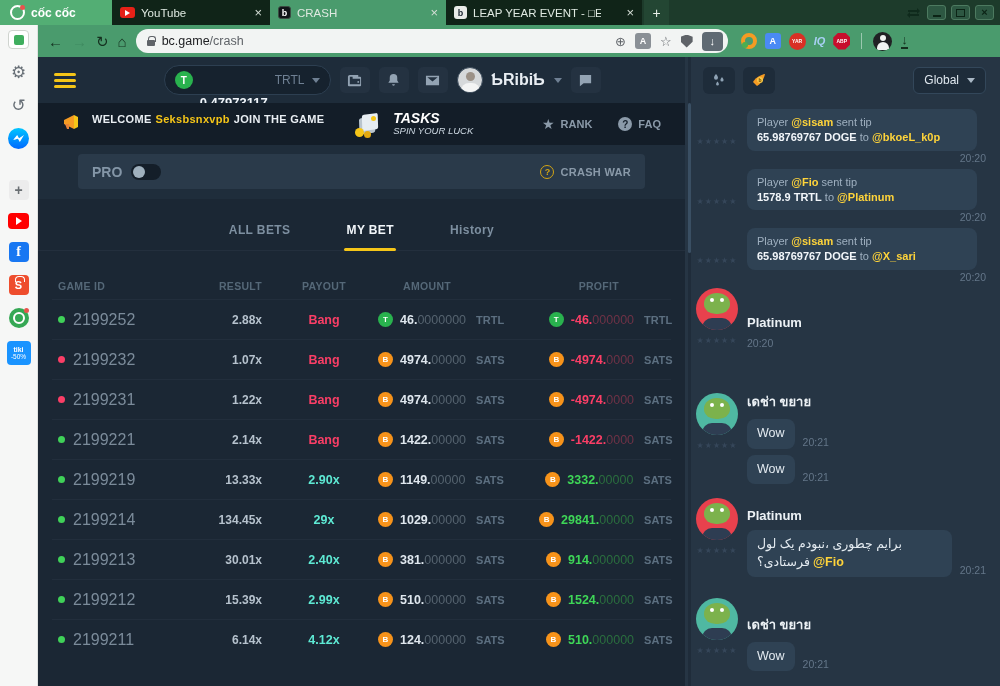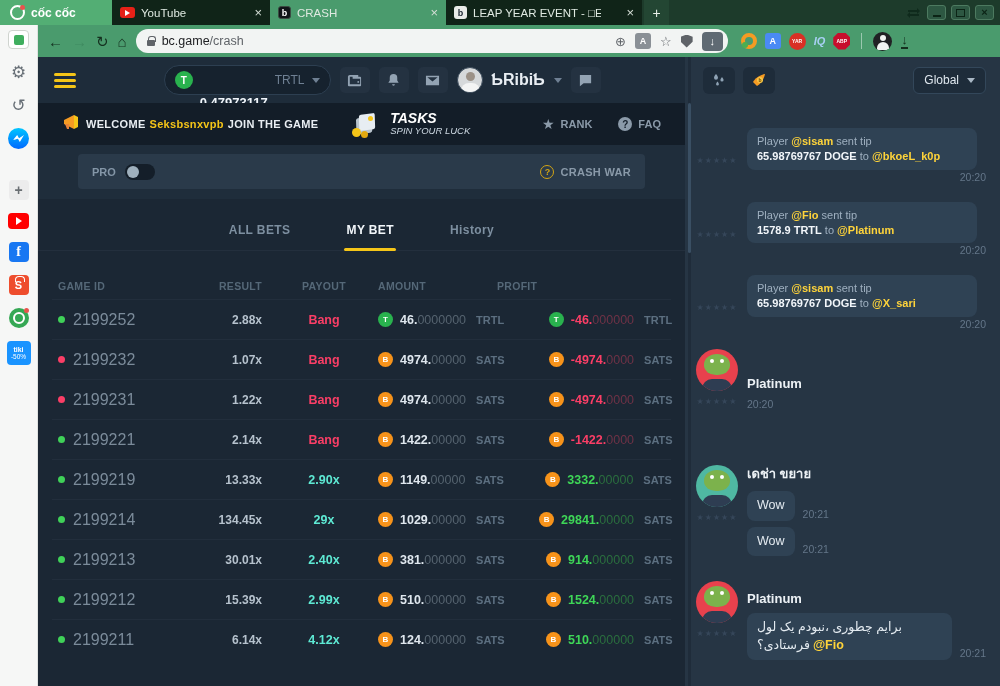--- a/index.html
+++ b/index.html
@@ -104,39 +104,39 @@
 .caret{ width:0; height:0; border-left:4px solid transparent; border-right:4px solid transparent; border-top:5px solid #6f8093; }
 .gbtn{ width:30px; height:26px; background:#243241; border-radius:5px; display:flex; align-items:center; justify-content:center; }
 .gbtn svg{ width:15px; height:15px; fill:#93a3b3; }
 .user-ava{ width:26px; height:26px; border-radius:50%; background:#d6d9db; position:relative; overflow:hidden; border:1px solid #3a4a5a; }
 .user-ava::before{ content:""; position:absolute; top:4px; left:8px; width:9px; height:9px; border-radius:50%; background:#9b9187; }
 .user-ava::after{ content:""; position:absolute; bottom:-2px; left:3px; width:19px; height:11px; border-radius:8px 8px 0 0; background:#f3f4f4; }
 .uname-h{ color:#e9eef3; font-size:16px; font-weight:bold; }
 
 
 .banner{ height:42px; background:#131d28; display:flex; align-items:center; padding:0 24px; flex:0 0 42px; }
-.bn-left{ display:flex; align-items:center; gap:4px; }
+.bn-left{ display:flex; gap:10px; }
 .mega svg{ width:20px; height:18px; }
 .bn-txt{ font-size:11px; font-weight:bold; color:#e9eef3; letter-spacing:.3px; }
 .bn-name{ color:#f5c518; margin:0 4px; }
 .bn-center{ margin:0 auto; display:flex; align-items:center; gap:10px; transform:translateX(-20px); }
 .tasks-ico{ width:30px; height:26px; position:relative; }
 .tasks-ico::before{ content:""; position:absolute; left:9px; top:3px; width:16px; height:16px; background:#e7edf2; transform:rotate(-8deg) skewX(-6deg); border-radius:2px; box-shadow:-3px 3px 0 #b9c4cd; }
 .tasks-ico::after{ content:""; position:absolute; left:2px; bottom:0; width:9px; height:9px; border-radius:50%; background:#f5c518; box-shadow:8px 2px 0 -1px #e3a90f, 14px -14px 0 -2px #f5c518; }
 .tasks-t1{ color:#fff; font-weight:bold; font-style:italic; font-size:14px; line-height:1.1; }
 .tasks-t2{ color:#cdd8e2; font-style:italic; font-size:9.5px; line-height:1.1; }
 .bn-right{ display:flex; align-items:center; gap:26px; }
 .bn-link{ display:flex; align-items:center; gap:6px; color:#8b9aa9; font-size:11px; font-weight:bold; }
 .star-ico{ color:#8b9aa9; font-size:14px; line-height:1; }
 .q-ico{ width:14px; height:14px; border-radius:50%; background:#8b9aa9; color:#131d28; font-size:10px; font-weight:bold; display:inline-flex; align-items:center; justify-content:center; }
 
 
 .gpanel{ background:#1f2d3b; padding:9px 40px 10px; flex:0 0 auto; }
 .pro-row{ height:35px; background:#2a3a4a; border-radius:4px; display:flex; align-items:center; padding:0 14px; }
-.pro-lbl{ color:#8496a7; font-size:11px; font-weight:bold; margin-right:9px; }
+.pro-lbl{ color:#8496a7; font-size:14px; font-weight:bold; margin-right:9px; }
 .toggle{ width:30px; height:16px; background:#141e29; border-radius:8px; position:relative; }
 .knob{ position:absolute; left:2px; top:2px; width:12px; height:12px; border-radius:50%; background:#9fb0bd; }
 .cw{ margin-left:auto; display:flex; align-items:center; gap:6px; }
 .qy{ width:14px; height:14px; border-radius:50%; border:1.5px solid #d3a514; color:#d3a514; font-size:9px; font-weight:bold; display:inline-flex; align-items:center; justify-content:center; }
 .cw-lbl{ color:#8a9aa9; font-size:11px; font-weight:bold; letter-spacing:.3px; }
 
 
 .btabs{ margin-top:24px; display:flex; justify-content:center; gap:56px; border-bottom:1px solid #232f3d; padding-bottom:13px; flex:0 0 auto; }
 .btab{ font-size:12px; font-weight:bold; color:#7d8fa0; letter-spacing:.4px; position:relative; }
 .btab.active{ color:#f2f6fa; }
@@ -149,39 +149,39 @@
 .brow{ height:40px; border-top:1px solid #222e3c; }
 .c-id{ display:flex; align-items:center; gap:8px; color:#7b8b9a; font-size:16px; }
 .dot{ width:7px; height:7px; border-radius:50%; }
 .dot-green{ background:#3fd158; } .dot-red{ background:#fb3e66; }
 .c-res{ text-align:right; padding-right:8px; color:#b6c2cd; font-size:12px; font-weight:bold; }
 .h-res{ text-align:right; padding-right:8px; }
 .c-pay{ text-align:center; font-size:12.5px; font-weight:bold; }
 .h-pay{ text-align:center; }
 .pay-bang{ color:#fb3e66; } .pay-win{ color:#5eead4; }
 .c-money{ display:flex; align-items:center; justify-content:flex-end; }
-.h-money{ padding-right:46px; }
+.h-money{ text-align:right; padding-right:46px; }
 .num{ margin-left:7px; font-size:12.5px; }
 .n-int{ font-weight:bold; color:#dfe7ee; }
 .n-dec{ color:#55636f; }
 .neg .n-int{ color:#fb3e66; } .neg .n-dec{ color:#6e3246; }
 .pos .n-int{ color:#3ed657; } .pos .n-dec{ color:#2a6e3e; }
 .curlbl{ width:36px; margin-left:10px; color:#5c6f80; font-size:11px; font-weight:bold; text-align:left; }
 
 
 .chat{ width:315px; flex:0 0 315px; background:#263544; display:flex; flex-direction:column; position:relative; overflow:hidden; }
 .chat::before{ content:""; position:absolute; left:3px; top:0; bottom:0; width:3px; background:#1f2c3a; }
 .chat::after{ content:""; position:absolute; left:3px; top:46px; height:150px; width:3px; background:#3a4f63; border-radius:2px; }
 .chead{ height:46px; display:flex; align-items:center; gap:8px; padding:0 14px 0 18px; flex:0 0 46px; }
 .cbtn{ width:32px; height:27px; background:#1e2c3a; border-radius:6px; display:flex; align-items:center; justify-content:center; }
 .cbtn svg{ width:16px; height:16px; }
 .chan{ margin-left:auto; height:27px; background:#1e2c3a; border:1px solid #33475a; border-radius:6px; display:flex; align-items:center; gap:8px; padding:0 10px; color:#dfe7ee; font-size:12px; }
 .chan .caret{ border-top-color:#aab8c5; }
 .messages{ flex:1; overflow:hidden; padding:6px 14px 0 10px; }
-.msg{ display:flex; gap:8px;margin-top:19px; }
+.msg{ display:flex; gap:8px; }
 .msg.tip{ margin-bottom:5px; }
 .msg.user{ margin-bottom:8px;align-items:center; }
 .stars{ width:44px; flex:0 0 44px; text-align:center; color:#36475a; font-size:8px; letter-spacing:1px; }
 .tip .stars{ align-self:center; padding-top:10px; }
 .tip-body{ flex:1; min-width:0; }
 .bubble{ background:#2f4254; border-radius:8px; padding:6px 10px; width:fit-content; }
 .tip-bubble{ width:230px; font-size:11px; line-height:1.35; color:#9fb0c0; }
 .tip-bubble .mention{ color:#ffd43a; font-weight:bold; }
 .tip-bubble .amt{ color:#f2f6fa; font-weight:bold; white-space:nowrap; }
 .tip-bubble .to-part{ white-space:nowrap; }

